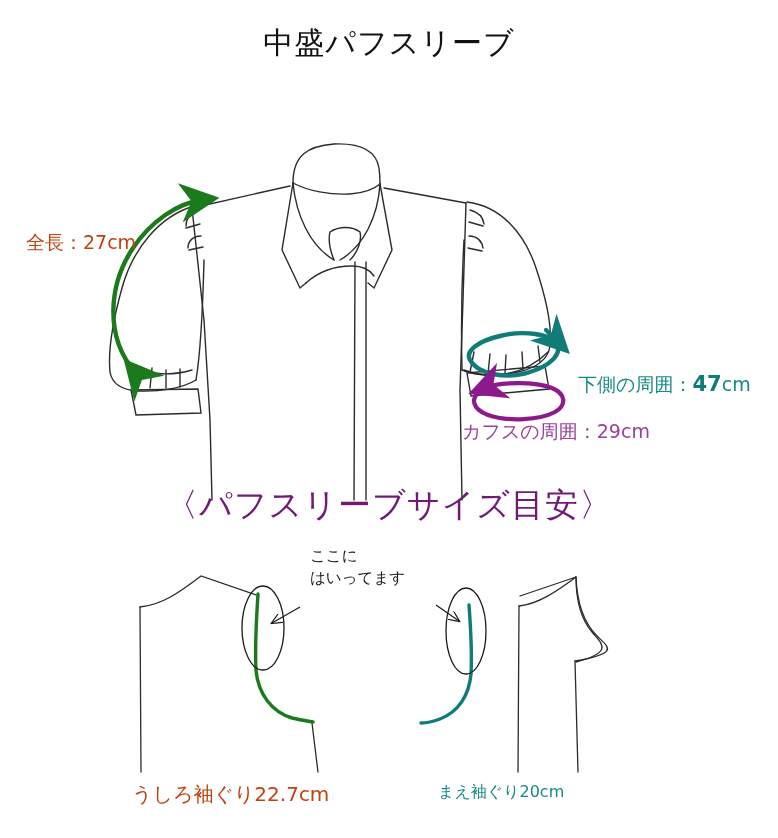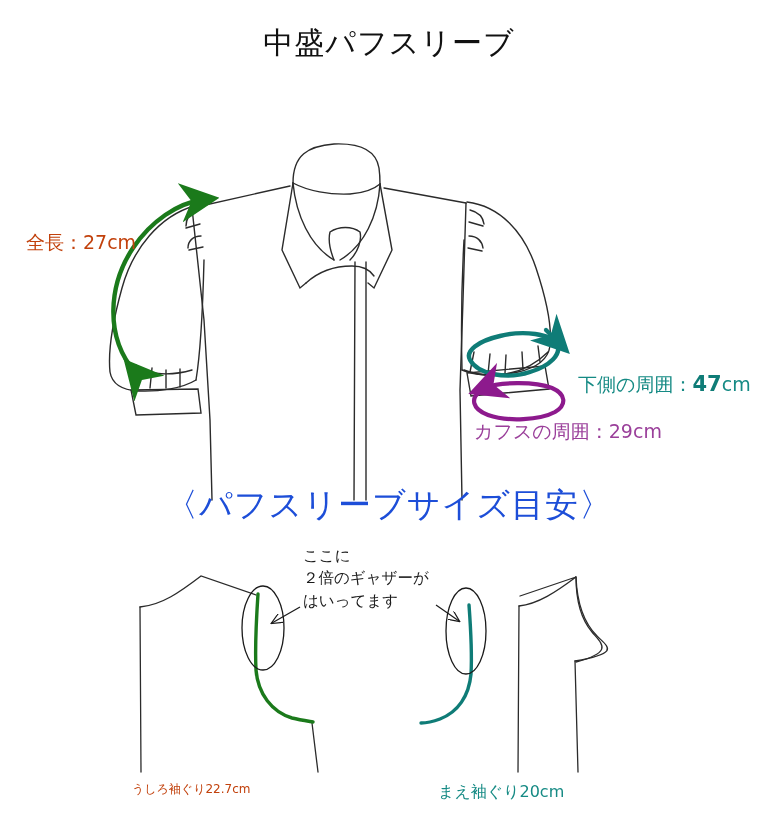--- a/index.html
+++ b/index.html
@@ -43,49 +43,49 @@
     font-family: "DejaVu Sans", "Liberation Sans", sans-serif;
   }
   .section-heading {
     position: absolute;
     left: 0;
     top: 483px;
     width: 778px;
     text-align: center;
     font-size: 33px;
     letter-spacing: 1px;
-    color: #1d4ed8;
+    color: #701a75;
   }
   .lbl {
     position: absolute;
     white-space: nowrap;
     font-size: 19px;
     line-height: 1.25;
   }
   .lbl-green  { color: #c2410c; }
   .lbl-teal   { color: #158a84; }
-  .lbl-purple { color: #9a3f9a; padding-left: 12px; }
+  .lbl-purple { color: #9a3f9a; }
   .lbl-black  { color: #1a1a1a; }
 
   #label-total-length { left: 26px;  top: 231px; font-size: 19px; }
   #label-lower-circ   { left: 578px; top: 331px; font-size: 19px; margin-top: 40px; }
   #label-lower-circ .big { font-weight: bold; font-size: 21px; color: #0f7c77; }
   #label-cuff-circ    { left: 462px; top: 420px; font-size: 19px; }
-  #label-back-armhole { left: 132px; top: 782px; font-size: 12px; }
+  #label-back-armhole { left: 132px; top: 782px; font-size: 20px; }
   #label-front-armhole{ left: 438px; top: 782px; font-size: 16px; }
 
   #note-gather {
     left: 303px;
     top: 545px;
     font-size: 15.5px;
     line-height: 1.45;
     color: #1a1a1a;
     text-align: left;
   }
-  .note-line { display: block; }
+  .note-line { display: block; margin-left: 7px; }
 </style>
 </head>
 <body>
 
 <div id="page">
 
   <div class="title-block">
     <div class="title-line">中盛パフスリーブ</div>
   </div>
 
@@ -259,21 +259,20 @@
   <div class="lbl lbl-green" id="label-total-length">全長：27cm</div>
 
   <div class="lbl lbl-teal" id="label-lower-circ"><span>下側の周囲：</span><span class="big">47</span><span>cm</span></div>
 
   <div class="lbl lbl-purple" id="label-cuff-circ">カフスの周囲：29cm</div>
 
   <div class="section-heading">〈パフスリーブサイズ目安〉</div>
 
   <div class="lbl lbl-black" id="note-gather">
     <span class="note-line">ここに</span>
-    <span class="note-line">２倍のギャザーが</span>
     <span class="note-line">はいってます</span>
   </div>
 
   <div class="lbl lbl-green" id="label-back-armhole">うしろ袖ぐり22.7cm</div>
 
   <div class="lbl lbl-teal" id="label-front-armhole">まえ袖ぐり20cm</div>
 
 </div>
 
 </body></html>

